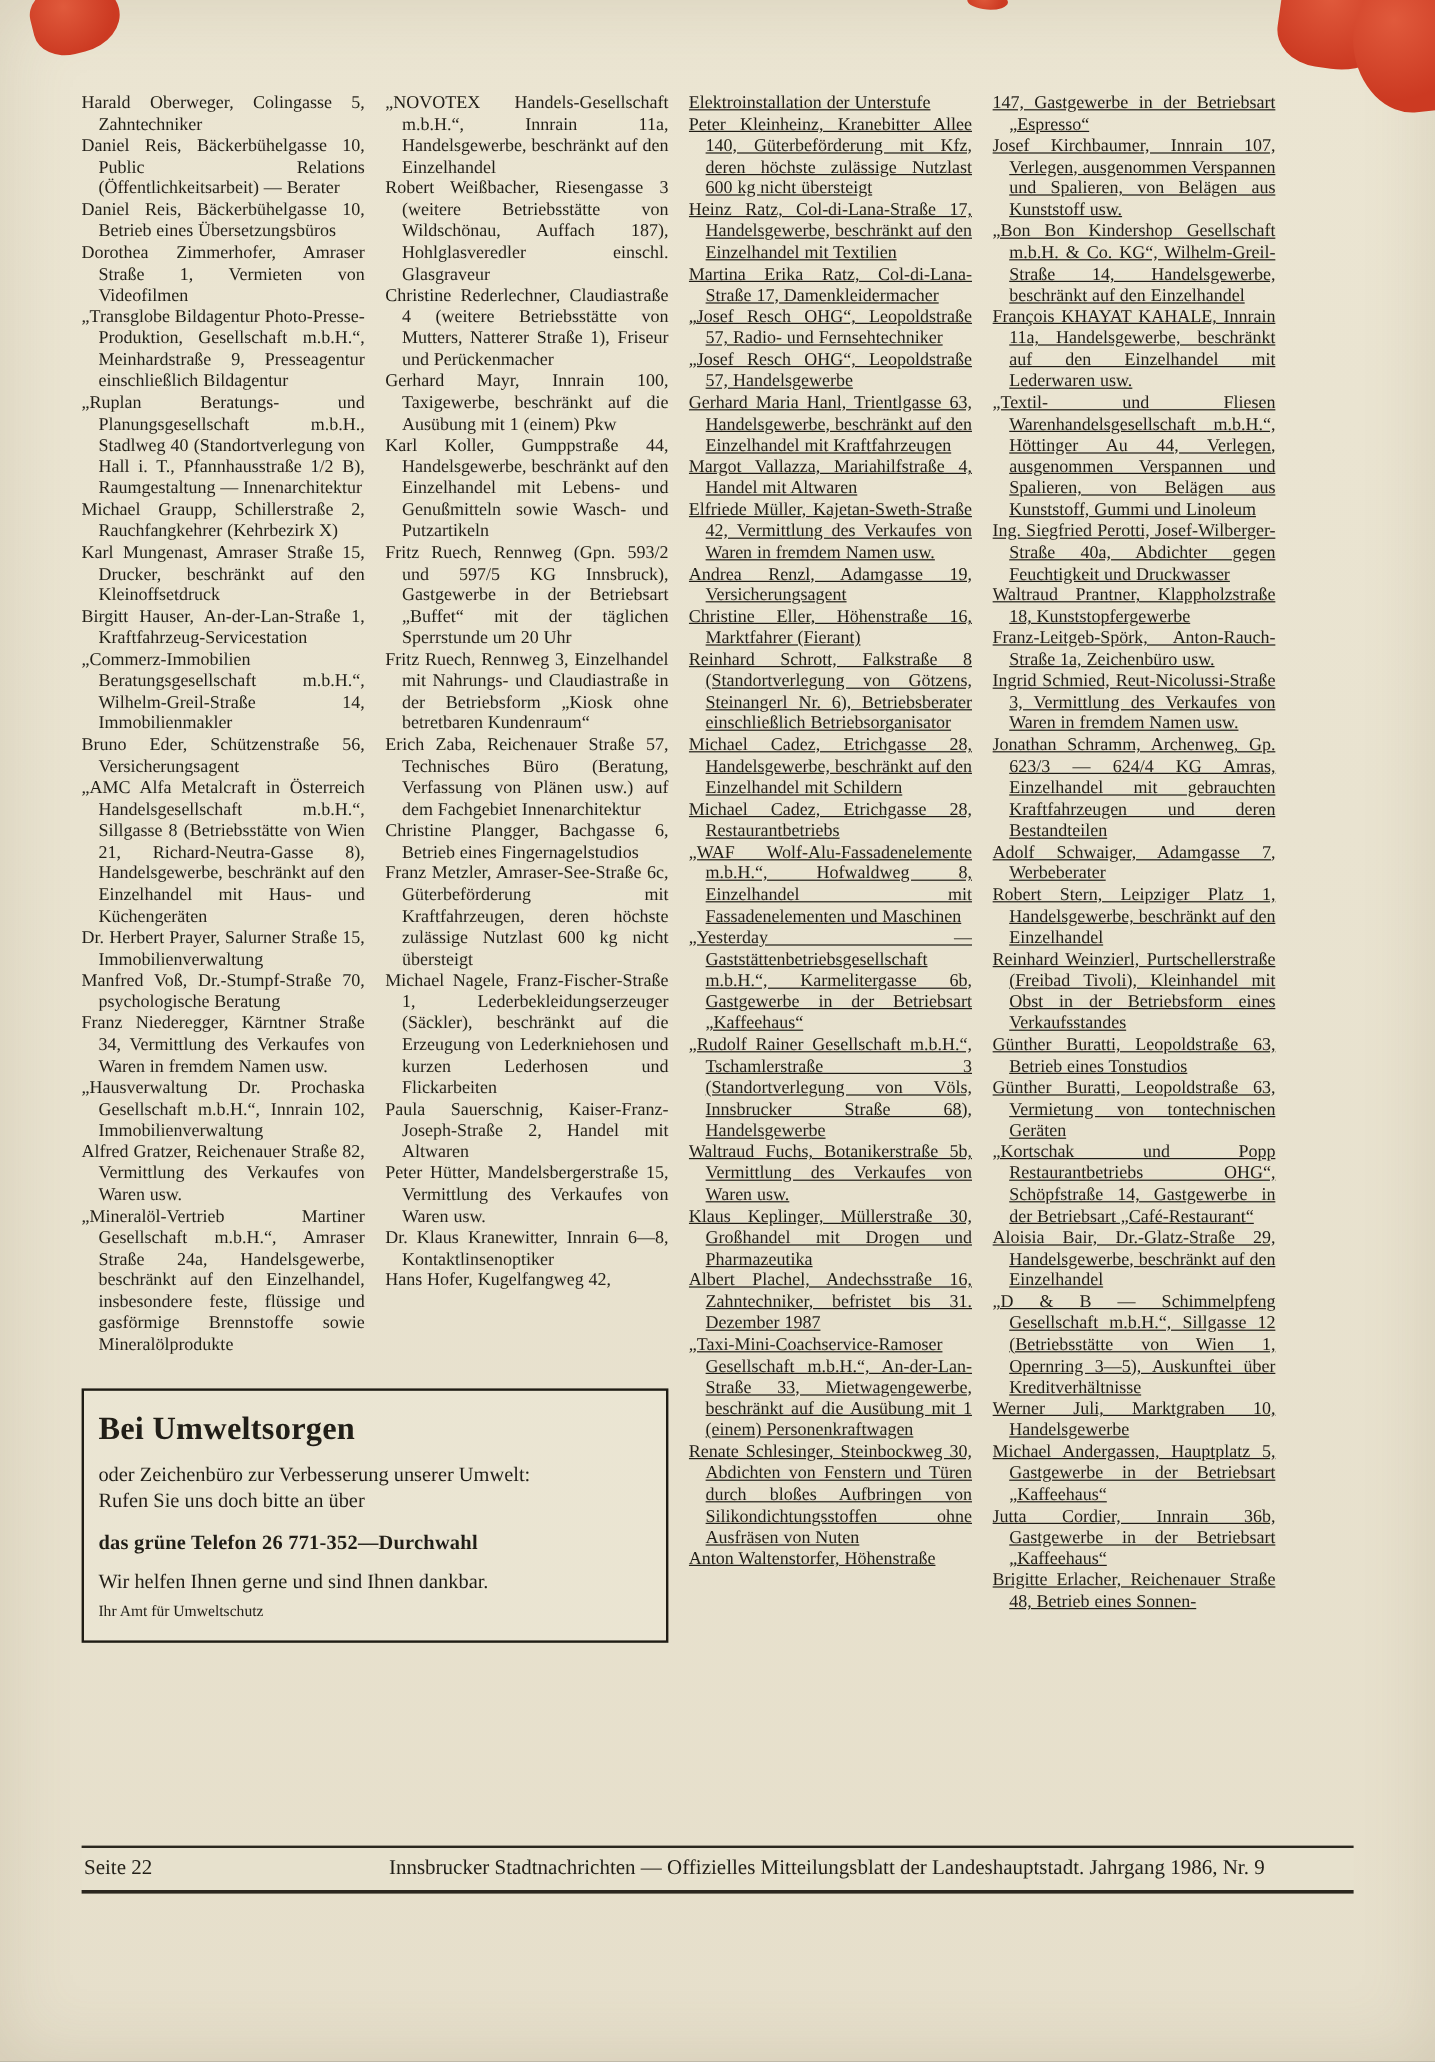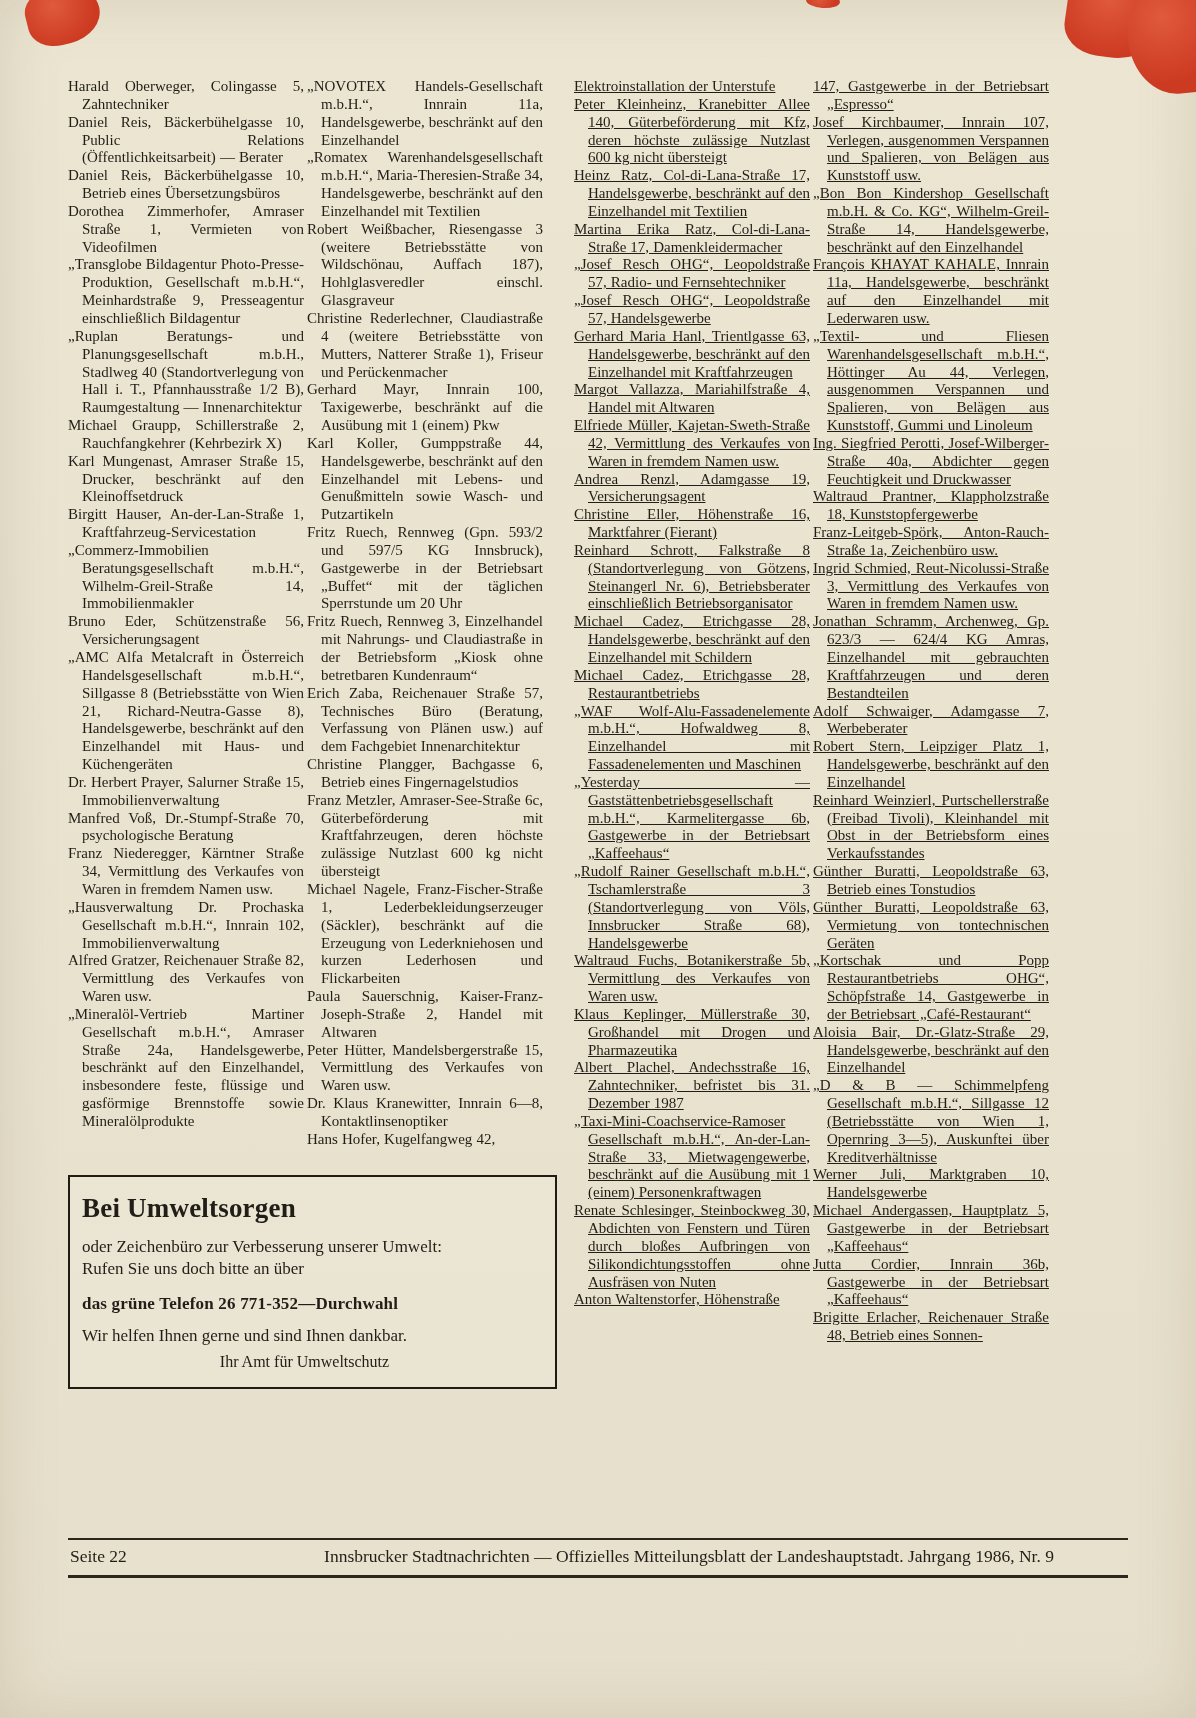--- a/index.html
+++ b/index.html
@@ -15,35 +15,35 @@
   }
   
   .red-mark{position:absolute;background:radial-gradient(circle at 40% 30%,#e05a3c,#cc3a22 70%);}
   .mark-tl{left:26px;top:-14px;width:74px;height:58px;border-radius:42% 58% 55% 45%;transform:rotate(-14deg);}
   .mark-top-small{left:806px;top:-6px;width:34px;height:14px;border-radius:50%;transform:rotate(4deg);}
   .mark-tr1{left:1066px;top:-26px;width:102px;height:84px;border-radius:30% 55% 60% 40%;transform:rotate(8deg);}
   .mark-tr2{left:1128px;top:-18px;width:90px;height:112px;border-radius:55% 25% 35% 60%;transform:rotate(-6deg);}
 
   .content{position:absolute;top:78px;left:68px;width:996px;display:flex;gap:17px;}
   .half{width:489px;flex:0 0 auto;}
-  .cols{display:flex;gap:3px;}
+  .cols{display:flex;gap:17px;}
   .col{width:236px;flex:0 0 auto;font-size:15px;line-height:1.19;text-align:justify;}
   .right-half .col{max-height:1398px;overflow:hidden;text-decoration:underline;}
   .entry{margin:0;padding-left:14px;text-indent:-14px;word-spacing:.02em;}
 
   .info-box{
     margin-top:26px;
     border:2.5px solid #1f1c15;
     padding:14px 22px 16px 12px;
     background:rgba(255,252,240,.15);
   }
   .box-title{font-size:27px;font-weight:bold;margin:2px 0 12px 0;letter-spacing:.2px;}
   .box-line{font-size:17px;line-height:1.32;margin:0;}
   .box-phone{font-size:17px;font-weight:bold;margin:13px 0 11px 0;letter-spacing:.2px;}
-  .box-sign{font-size:16px;text-align:center;margin:6px 6px 0 0;}
+  .box-sign{font-size:13px;text-align:left;margin:6px 6px 0 0;}
 
   .footer{
     position:absolute;left:68px;right:68px;top:1538px;
     border-top:2px solid #2b271f;
     border-bottom:3px solid #2b271f;
     padding:6px 2px 8px 2px;
     display:flex;align-items:flex-end;
     font-size:17.5px;
     background:#e7e1cd;
     z-index:3;
@@ -81,21 +81,20 @@
             <p class="entry">„AMC Alfa Metalcraft in Österreich Handelsgesellschaft m.b.H.“, Sillgasse 8 (Betriebsstätte von Wien 21, Richard-Neutra-Gasse 8), Handelsgewerbe, beschränkt auf den Einzelhandel mit Haus- und Küchengeräten</p>
             <p class="entry">Dr. Herbert Prayer, Salurner Straße 15, Immobilienverwaltung</p>
             <p class="entry">Manfred Voß, Dr.-Stumpf-Straße 70, psychologische Beratung</p>
             <p class="entry">Franz Niederegger, Kärntner Straße 34, Vermittlung des Verkaufes von Waren in fremdem Namen usw.</p>
             <p class="entry">„Hausverwaltung Dr. Prochaska Gesellschaft m.b.H.“, Innrain 102, Immobilienverwaltung</p>
             <p class="entry">Alfred Gratzer, Reichenauer Straße 82, Vermittlung des Verkaufes von Waren usw.</p>
             <p class="entry">„Mineralöl-Vertrieb Martiner Gesellschaft m.b.H.“, Amraser Straße 24a, Handelsgewerbe, beschränkt auf den Einzelhandel, insbesondere feste, flüssige und gasförmige Brennstoffe sowie Mineralölprodukte</p>
           </div>
         <div class="col">
             <p class="entry">„NOVOTEX Handels-Gesellschaft m.b.H.“, Innrain 11a, Handelsgewerbe, beschränkt auf den Einzelhandel</p>
-            <p class="entry">„Romatex Warenhandelsgesellschaft m.b.H.“, Maria-Theresien-Straße 34, Handelsgewerbe, beschränkt auf den Einzelhandel mit Textilien</p>
             <p class="entry">Robert Weißbacher, Riesengasse 3 (weitere Betriebsstätte von Wildschönau, Auffach 187), Hohlglasveredler einschl. Glasgraveur</p>
             <p class="entry">Christine Rederlechner, Claudiastraße 4 (weitere Betriebsstätte von Mutters, Natterer Straße 1), Friseur und Perückenmacher</p>
             <p class="entry">Gerhard Mayr, Innrain 100, Taxigewerbe, beschränkt auf die Ausübung mit 1 (einem) Pkw</p>
             <p class="entry">Karl Koller, Gumppstraße 44, Handelsgewerbe, beschränkt auf den Einzelhandel mit Lebens- und Genußmitteln sowie Wasch- und Putzartikeln</p>
             <p class="entry">Fritz Ruech, Rennweg (Gpn. 593/2 und 597/5 KG Innsbruck), Gastgewerbe in der Betriebsart „Buffet“ mit der täglichen Sperrstunde um 20 Uhr</p>
             <p class="entry">Fritz Ruech, Rennweg 3, Einzelhandel mit Nahrungs- und Claudiastraße in der Betriebsform „Kiosk ohne betretbaren Kundenraum“</p>
             <p class="entry">Erich Zaba, Reichenauer Straße 57, Technisches Büro (Beratung, Verfassung von Plänen usw.) auf dem Fachgebiet Innenarchitektur</p>
             <p class="entry">Christine Plangger, Bachgasse 6, Betrieb eines Fingernagelstudios</p>
             <p class="entry">Franz Metzler, Amraser-See-Straße 6c, Güterbeförderung mit Kraftfahrzeugen, deren höchste zulässige Nutzlast 600 kg nicht übersteigt</p>
             <p class="entry">Michael Nagele, Franz-Fischer-Straße 1, Lederbekleidungserzeuger (Säckler), beschränkt auf die Erzeugung von Lederkniehosen und kurzen Lederhosen und Flickarbeiten</p>

